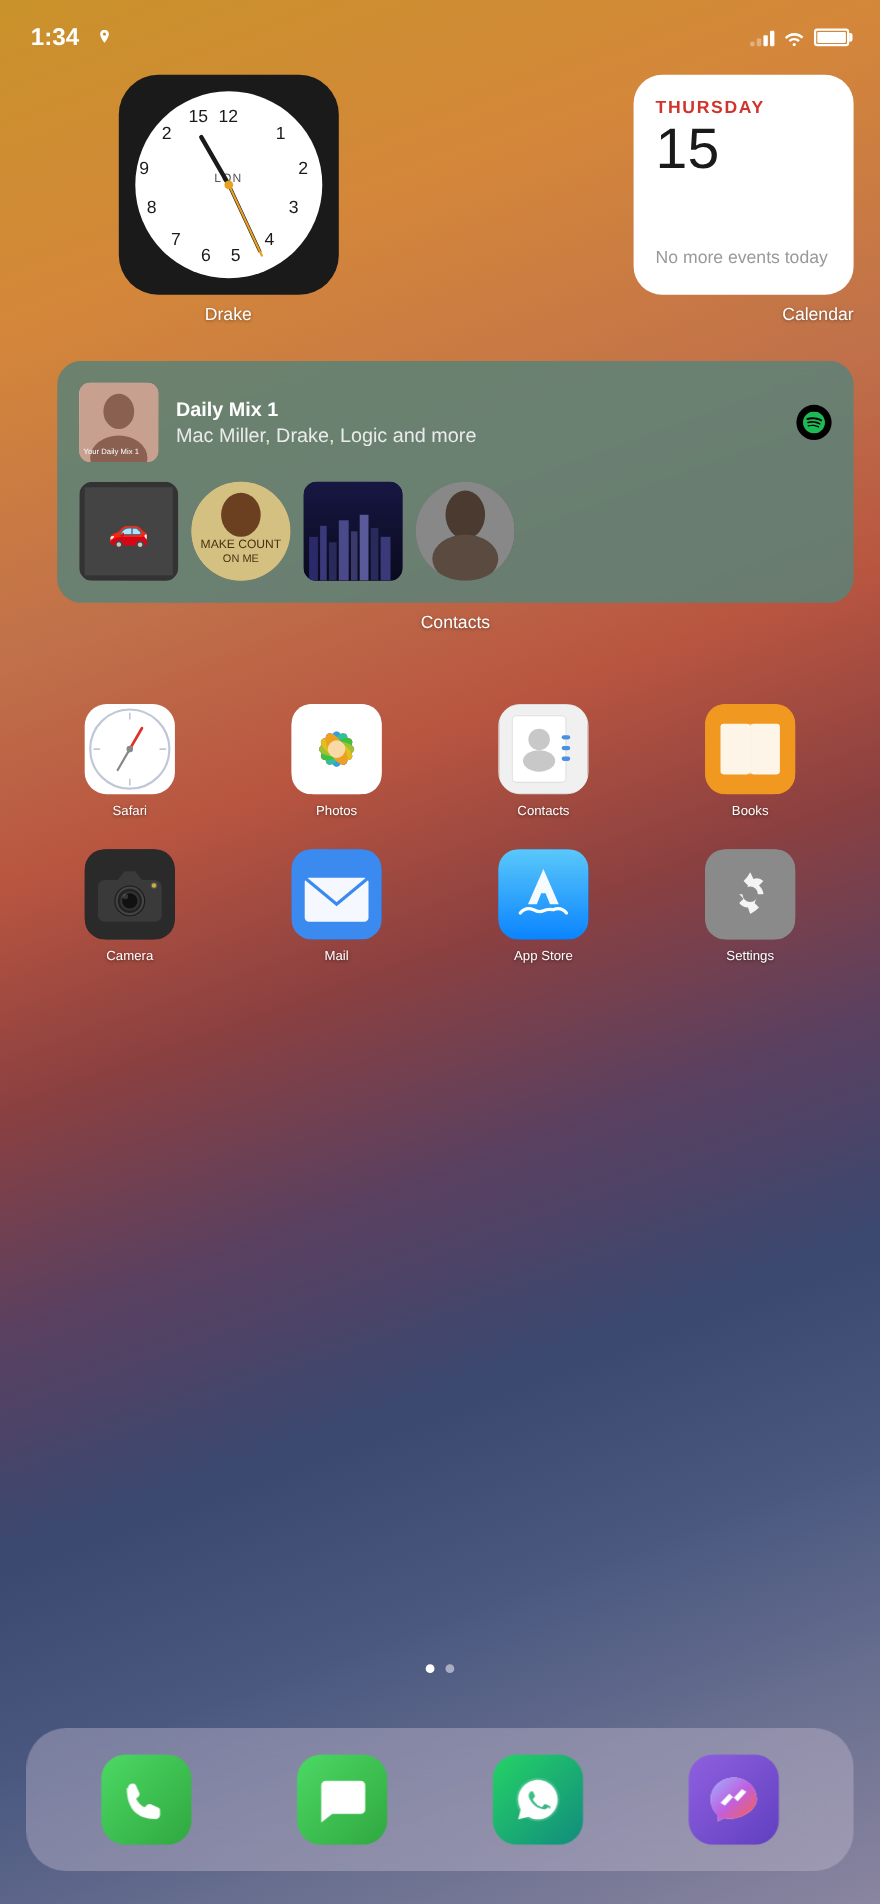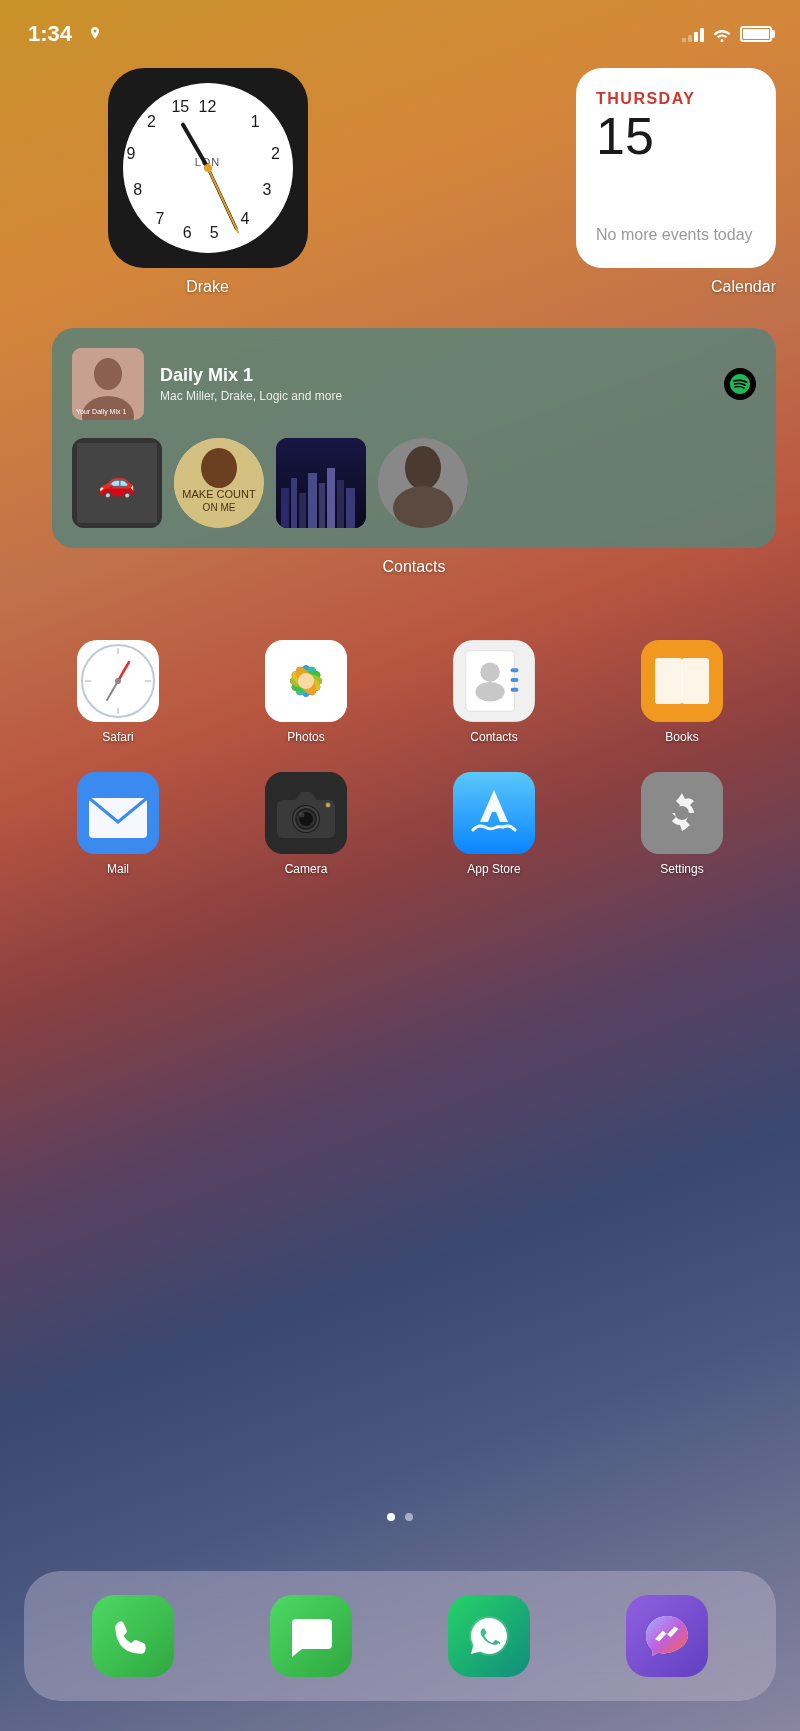--- a/index.html
+++ b/index.html
@@ -311,21 +311,21 @@
     }
 
     .spotify-title {
       color: white;
       font-size: 18px;
       font-weight: 600;
     }
 
     .spotify-subtitle {
       color: rgba(255,255,255,0.85);
-      font-size: 12px;
+      font-size: 18px;
       margin-top: 3px;
     }
 
     .spotify-logo {
       width: 32px;
       height: 32px;
       background: black;
       border-radius: 50%;
       display: flex;
       align-items: center;
@@ -717,54 +717,54 @@
             <rect x="41" y="18" width="27" height="46" rx="3" fill="white" opacity="0.9"></rect>
           </svg>
         </div>
         <span class="app-name">Books</span>
       </div>
     </div>
 
     <div class="app-row">
 
       <div class="app-item">
+        <div class="app-icon icon-camera">
+          <svg viewBox="0 0 82 82" width="82" height="82">
+            <rect width="82" height="82" rx="18" fill="#2a2a2a"></rect>
+
+            <rect x="12" y="28" width="58" height="38" rx="6" fill="#3a3a3a"></rect>
+
+            <path d="M30 28 L36 20 L46 20 L52 28Z" fill="#3a3a3a"></path>
+
+            <circle cx="41" cy="47" r="14" fill="#1a1a1a"></circle>
+
+            <circle cx="41" cy="47" r="12" fill="#222" stroke="#444" stroke-width="2"></circle>
+
+            <circle cx="41" cy="47" r="9" fill="#333"></circle>
+            <circle cx="41" cy="47" r="7" fill="#111"></circle>
+
+            <circle cx="37" cy="43" r="2.5" fill="rgba(255,255,255,0.15)"></circle>
+
+            <circle cx="63" cy="33" r="3" fill="#555"></circle>
+
+            <circle cx="63" cy="33" r="2" fill="#f0c040" opacity="0.8"></circle>
+          </svg>
+        </div>
+        <span class="app-name">Camera</span>
+      </div>
+
+      <div class="app-item">
         <div class="app-icon icon-mail">
           <svg viewBox="0 0 82 82" width="82" height="82">
             <rect width="82" height="82" rx="18" fill="#3a8af0"></rect>
             <rect x="12" y="26" width="58" height="40" rx="4" fill="white" opacity="0.95"></rect>
             <polyline points="12,26 41,50 70,26" fill="none" stroke="#3a8af0" stroke-width="3"></polyline>
           </svg>
         </div>
         <span class="app-name">Mail</span>
-      </div>
-
-      <div class="app-item">
-        <div class="app-icon icon-camera">
-          <svg viewBox="0 0 82 82" width="82" height="82">
-            <rect width="82" height="82" rx="18" fill="#2a2a2a"></rect>
-
-            <rect x="12" y="28" width="58" height="38" rx="6" fill="#3a3a3a"></rect>
-
-            <path d="M30 28 L36 20 L46 20 L52 28Z" fill="#3a3a3a"></path>
-
-            <circle cx="41" cy="47" r="14" fill="#1a1a1a"></circle>
-
-            <circle cx="41" cy="47" r="12" fill="#222" stroke="#444" stroke-width="2"></circle>
-
-            <circle cx="41" cy="47" r="9" fill="#333"></circle>
-            <circle cx="41" cy="47" r="7" fill="#111"></circle>
-
-            <circle cx="37" cy="43" r="2.5" fill="rgba(255,255,255,0.15)"></circle>
-
-            <circle cx="63" cy="33" r="3" fill="#555"></circle>
-
-            <circle cx="63" cy="33" r="2" fill="#f0c040" opacity="0.8"></circle>
-          </svg>
-        </div>
-        <span class="app-name">Camera</span>
       </div>
 
       <div class="app-item">
         <div class="app-icon icon-appstore">
           <svg viewBox="0 0 82 82" width="82" height="82">
             <defs>
               <linearGradient id="asGrad" x1="0" y1="0" x2="0" y2="1">
                 <stop offset="0" stop-color="#5ac8fa"></stop>
                 <stop offset="1" stop-color="#0a84ff"></stop>
               </linearGradient>

